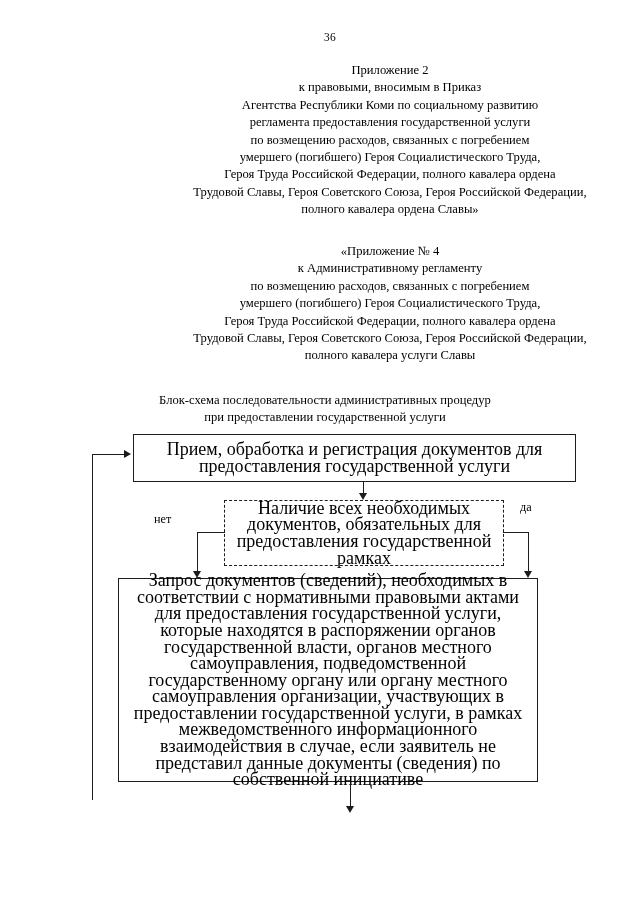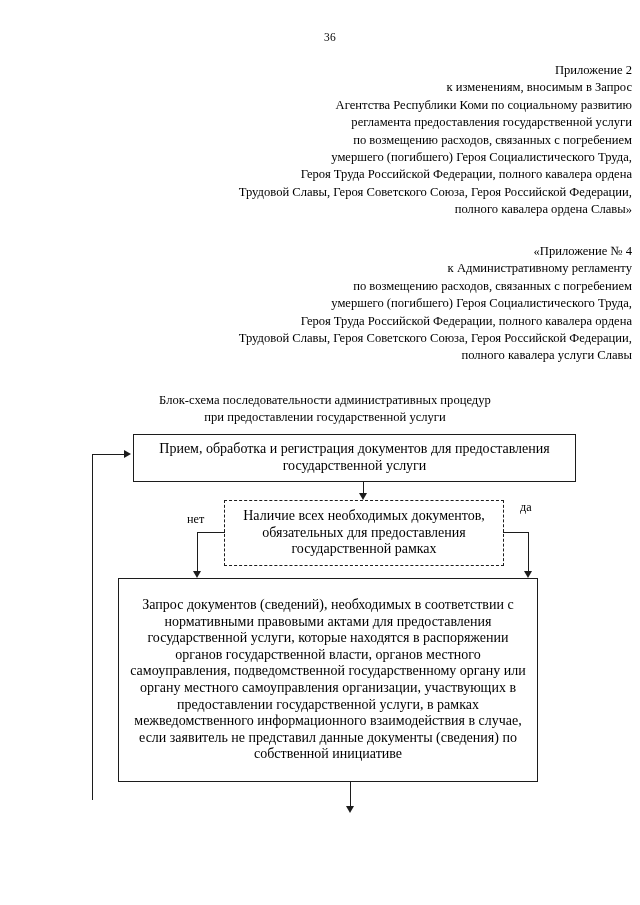--- a/index.html
+++ b/index.html
@@ -34,21 +34,21 @@
 
   
   .heading-block {
     position: absolute;
     text-align: center;
     font-size: 12.6px;
     line-height: 17.4px;
   }
   #appendix-ref-block { left: 148px; top: 62px; width: 484px; }
   #appendix-title-block { left: 148px; top: 243px; width: 484px; }
-  .heading-block .line { display: block; white-space: nowrap; text-align: right; }
+  .heading-block .line { display: block; white-space: nowrap; }
 
   
   #flowchart {
     position: absolute;
     left: 0;
     top: 0;
     width: 573px;
     height: 905px;
   }
   .chart-title {
@@ -62,38 +62,38 @@
   }
   .chart-title .line { display: block; white-space: nowrap; }
 
   .node {
     position: absolute;
     box-sizing: border-box;
     display: flex;
     align-items: center;
     justify-content: center;
     text-align: center;
-    font-size: 14px;
+    font-size: 18px;
     line-height: 16.6px;
     background: #ffffff;
   }
   .node .node-text { display: block; padding: 0 6px; }
   .node.solid { border: 1.2px solid #1c1c1c; }
   .node.dashed { border: 1.4px dashed #1c1c1c; }
 
   #node-intake   { left: 133px; top: 434px; width: 443px; height: 48px; }
   #node-decision { left: 224px; top: 500px; width: 280px; height: 66px; }
   #node-request  { left: 118px; top: 578px; width: 420px; height: 204px; }
 
   .branch-label {
     position: absolute;
     font-size: 12.2px;
     line-height: 15px;
   }
-  #label-no  { left: 154px; top: 512px; margin-left: 33px; }
+  #label-no  { left: 154px; top: 512px; }
   #label-yes { left: 520px; top: 500px; }
 
   
   .conn {
     position: absolute;
     background: #1c1c1c;
   }
   .conn.v { width: 1.2px; }
   .conn.h { height: 1.2px; }
 
@@ -115,21 +115,21 @@
 </style>
 </head>
 <body>
 
 <div class="page">
 
   <div class="page-number">36</div>
 
   <div class="heading-block" id="appendix-ref-block">
     <span class="line">Приложение 2</span>
-    <span class="line">к изменениям, вносимым в Запрос</span>
+    <span class="line">к правовыми, вносимым в Приказ</span>
     <span class="line">Агентства Республики Коми по социальному развитию</span>
     <span class="line">регламента предоставления государственной услуги</span>
     <span class="line">по возмещению расходов, связанных с погребением</span>
     <span class="line">умершего (погибшего) Героя Социалистического Труда,</span>
     <span class="line">Героя Труда Российской Федерации, полного кавалера ордена</span>
     <span class="line">Трудовой Славы, Героя Советского Союза, Героя Российской Федерации,</span>
     <span class="line">полного кавалера ордена Славы»</span>
   </div>
 
   <div class="heading-block" id="appendix-title-block">

